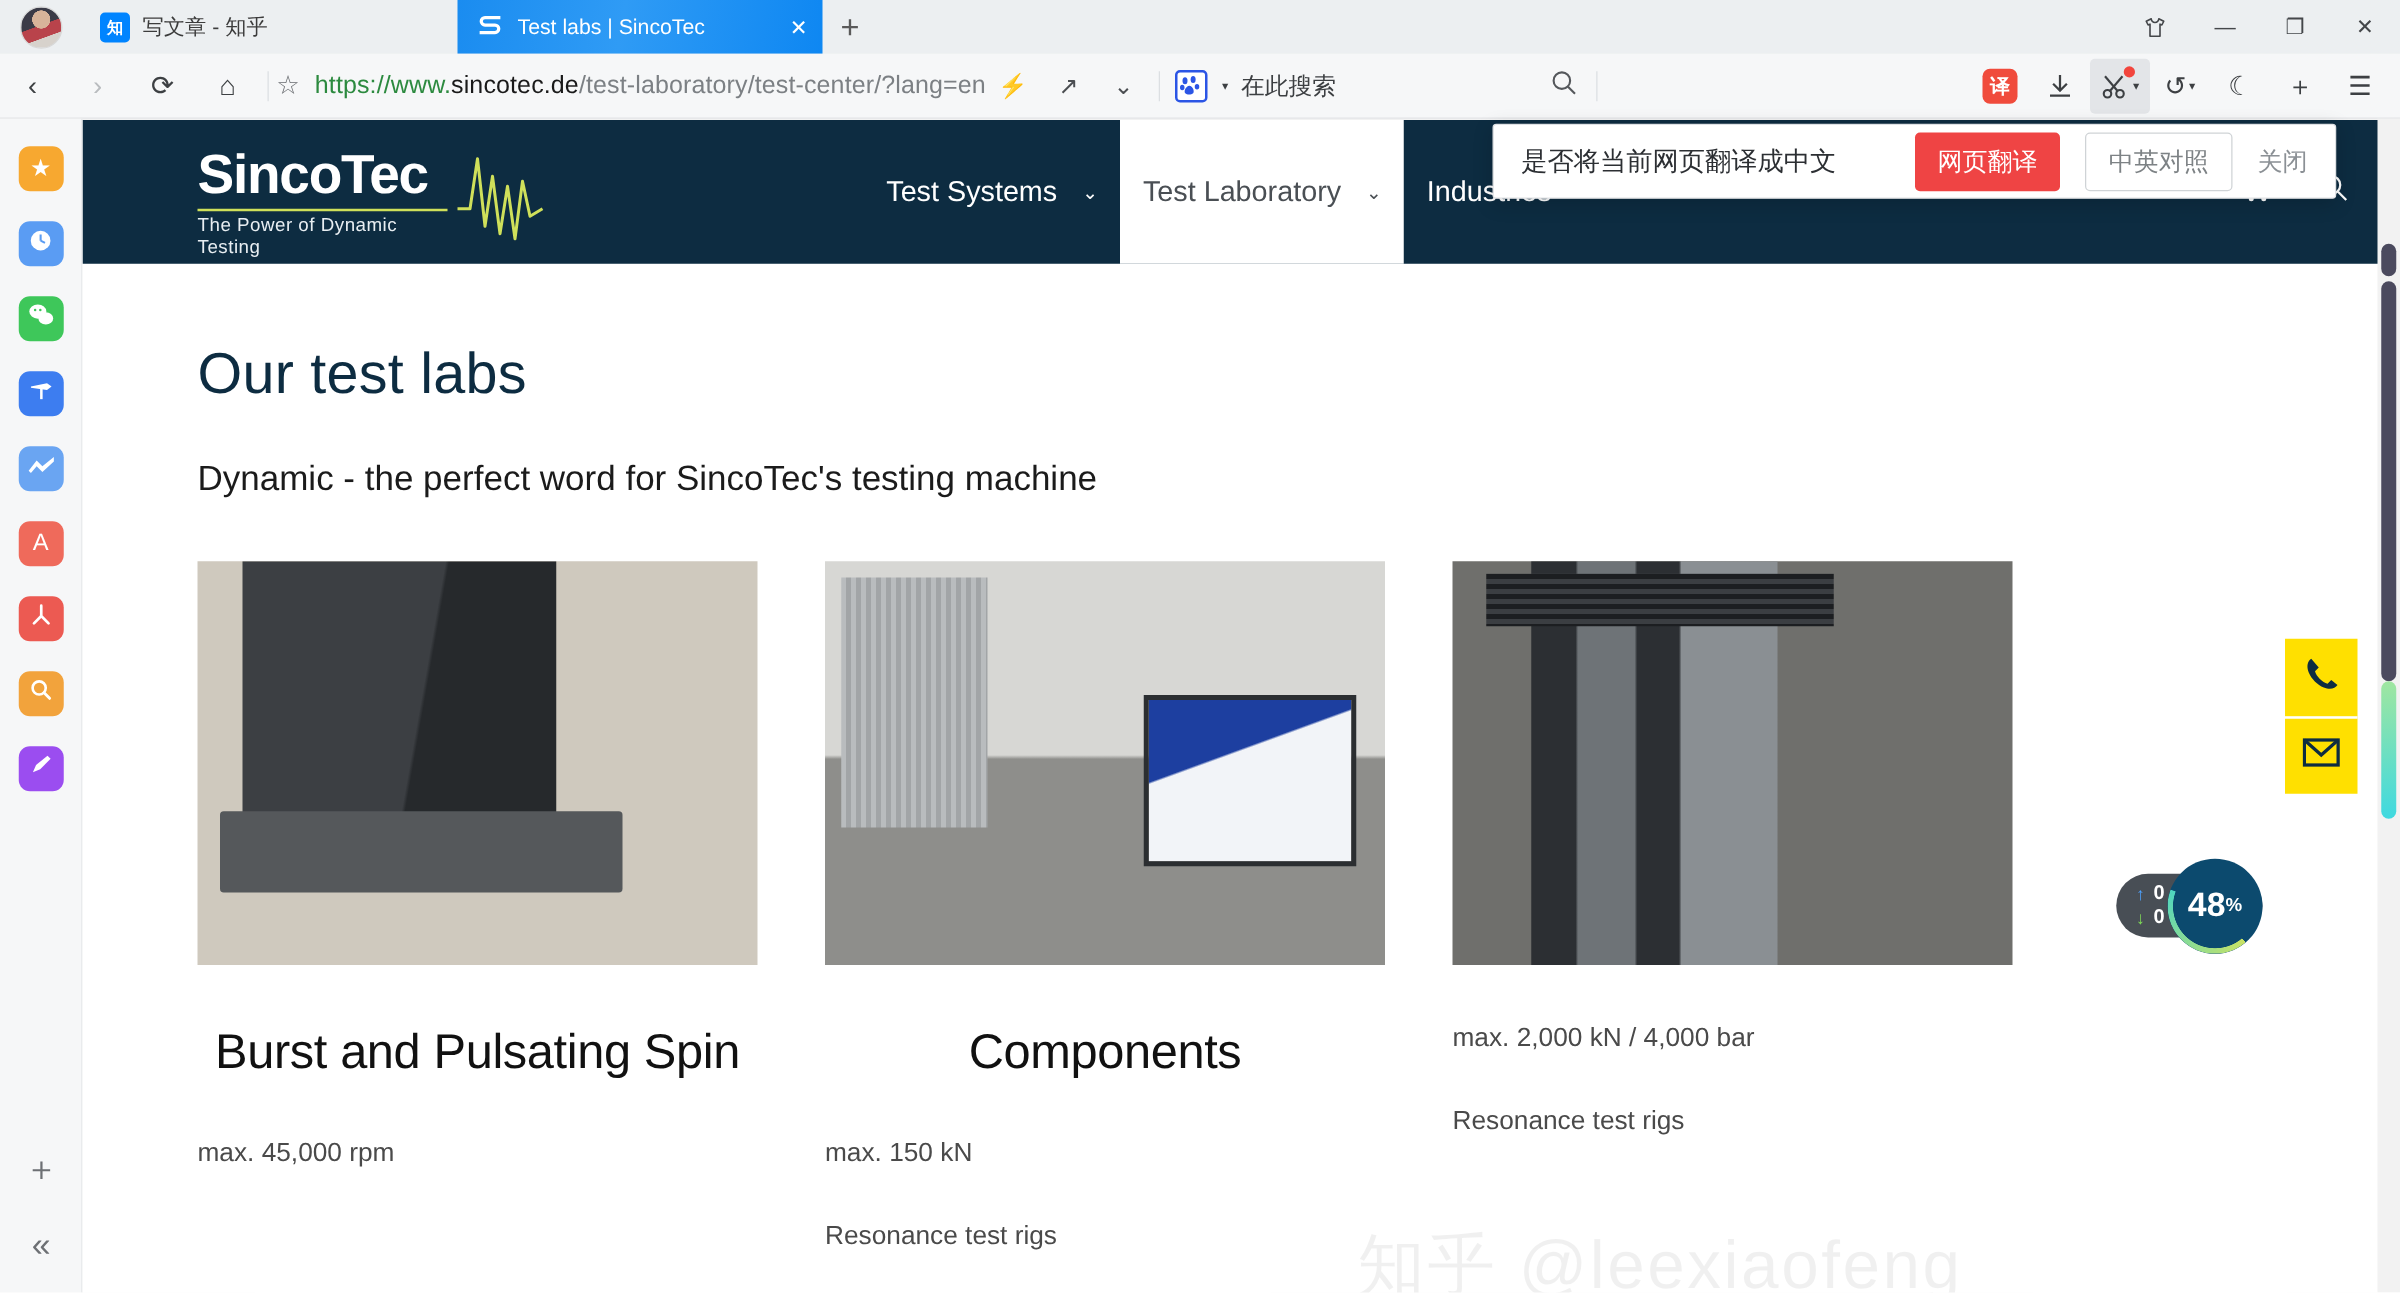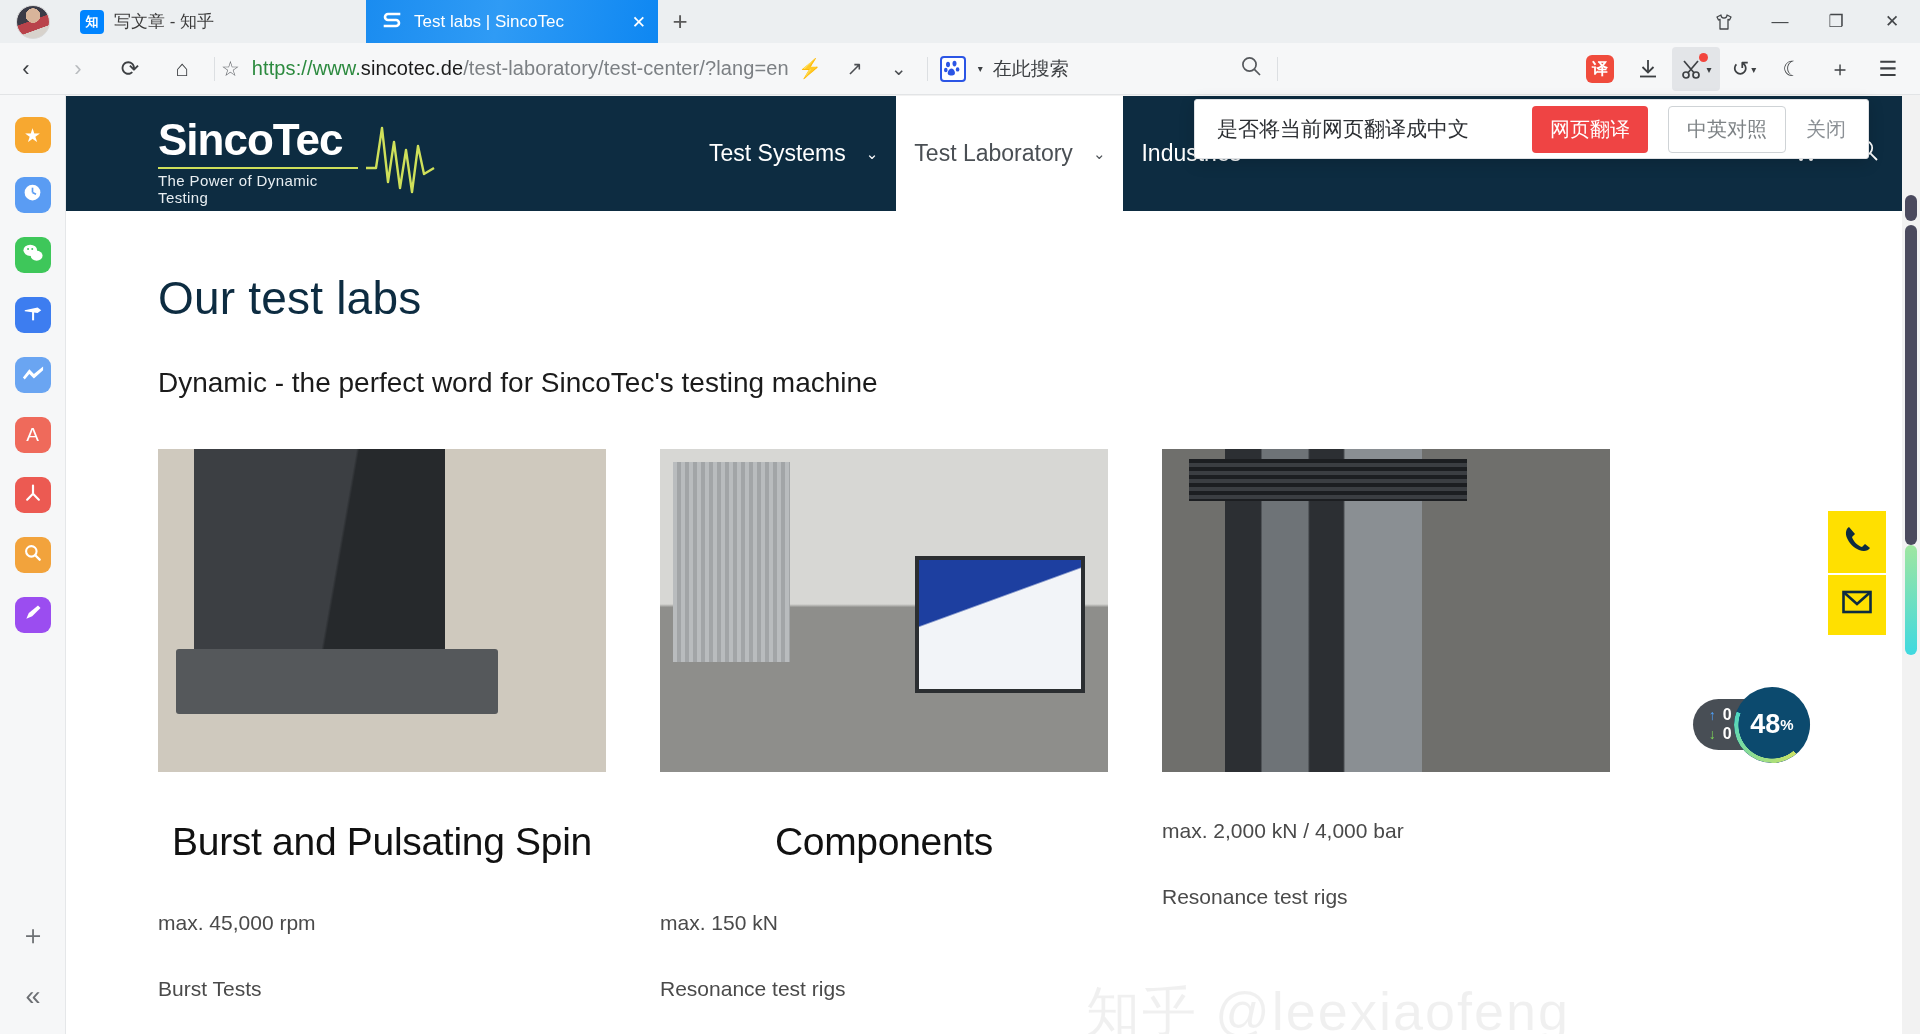--- a/index.html
+++ b/index.html
@@ -448,21 +448,20 @@
     <div class="content">
       <div class="h1">Our test labs</div>
       <div class="h2">Dynamic - the perfect word for SincoTec's testing machine</div>
 
       <div class="cards">
 
         <div class="card">
           <div class="cardimg ph1"></div>
           <div class="cardtitle">Burst and Pulsating Spin</div>
           <div class="cardsub">max. 45,000 rpm</div>
-          <div class="cardlist">Burst Tests</div>
         </div>
 
         <div class="card">
           <div class="cardimg ph2"></div>
           <div class="cardtitle">Components</div>
           <div class="cardsub">max. 150 kN</div>
           <div class="cardlist">Resonance test rigs</div>
         </div>
 
         <div class="card">

